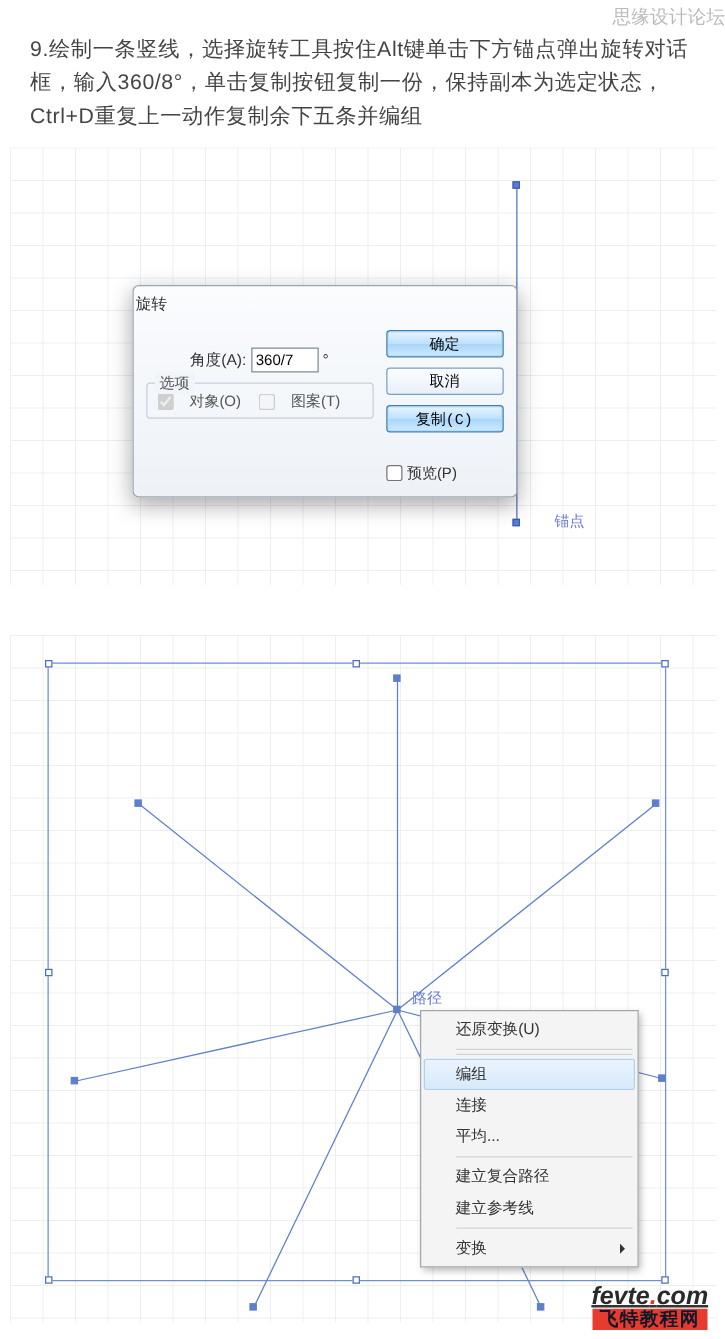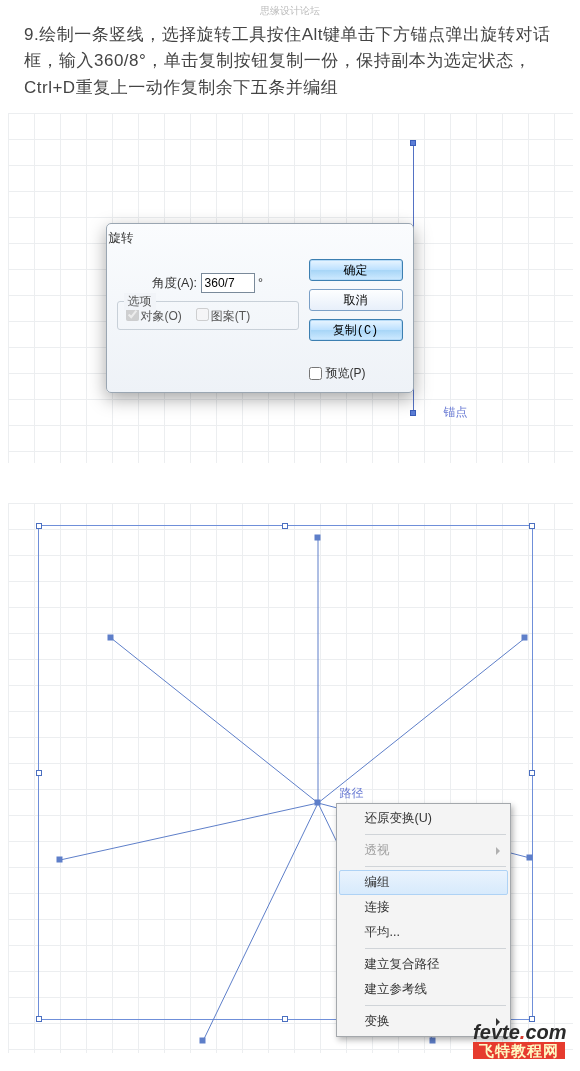--- a/index.html
+++ b/index.html
@@ -4,23 +4,23 @@
   <style>
     * { margin: 0; padding: 0; box-sizing: border-box; }
     body {
       font-family: "Microsoft YaHei", SimSun, Arial, sans-serif;
       width: 580px;
       background: #ffffff;
       font-size: 13px;
       color: #333;
     }
     .header-watermark {
-      text-align: center;
+      text-align: right;
       color: #bbb;
-      font-size: 10px;
+      font-size: 15px;
       padding: 4px 0;
     }
     .instructions {
       padding: 0 24px 12px 24px;
       font-size: 17px;
       line-height: 1.55;
       color: #444;
       letter-spacing: 0.5px;
     }
     .canvas-area {
@@ -114,22 +114,22 @@
       color: #555;
     }
     .chk-row {
       display: flex;
       gap: 14px;
       font-size: 12px;
       color: #555;
     }
     .chk {
       display: flex;
-      align-items: flex-start;
-      gap: 2px;
+      align-items: center;
+      gap: 13px;
     }
     .chk input { margin: 0; }
     .dialog-right {
       width: 94px;
       display: flex;
       flex-direction: column;
       gap: 8px;
       align-items: stretch;
     }
     .win-btn {
@@ -224,33 +224,34 @@
       width: 0; height: 0;
       border-left: 4px solid #333;
       border-top: 4px solid transparent;
       border-bottom: 4px solid transparent;
     }
     .ctx-item.disabled .ctx-arrow { border-left-color: #b0b0b0; }
     .footer {
       position: absolute;
       right: 6px;
       bottom: -6px;
-      text-align: left;
+      text-align: center;
       line-height: 1;
+      text-decoration: underline;
     }
     .footer .brand {
       font-size: 20px;
       font-weight: bold;
       font-style: italic;
       color: #2a2a2a;
     }
     .footer .brand .dot { color: #d63b2f; }
     .footer .site {
       background: #e63b2e;
-      color: #fef9c3;
+      color: #0f172a;
       font-size: 15px;
       padding: 1px 6px;
       display: inline-block;
       font-weight: bold;
       letter-spacing: 1px;
     }
   </style>
 </head>
 <body>
 
@@ -328,29 +329,25 @@
           <rect x="100" y="132" width="5" height="5"></rect>
           <rect x="49" y="354" width="5" height="5"></rect>
           <rect x="192" y="535" width="5" height="5"></rect>
           <rect x="422" y="535" width="5" height="5"></rect>
           <rect x="519" y="352" width="5" height="5"></rect>
           <rect x="514" y="132" width="5" height="5"></rect>
           <rect x="307" y="297" width="5" height="5"></rect>
         </g>
       </svg>
 
-      <div class="path-label" style="left:332px; top:282px;">路径</div>
+      <div class="path-label" style="left:322px; top:282px;">路径</div>
 
       <div class="ctx-menu">
         <div class="ctx-item">还原变换(U)</div>
         <div class="ctx-sep"></div>
-        <div class="ctx-item disabled">
-          <span>透视</span>
-          <span class="ctx-arrow"></span>
-        </div>
         <div class="ctx-sep"></div>
         <div class="ctx-item hover">编组</div>
         <div class="ctx-item">连接</div>
         <div class="ctx-item">平均...</div>
         <div class="ctx-sep"></div>
         <div class="ctx-item">建立复合路径</div>
         <div class="ctx-item">建立参考线</div>
         <div class="ctx-sep"></div>
         <div class="ctx-item">
           <span>变换</span>

